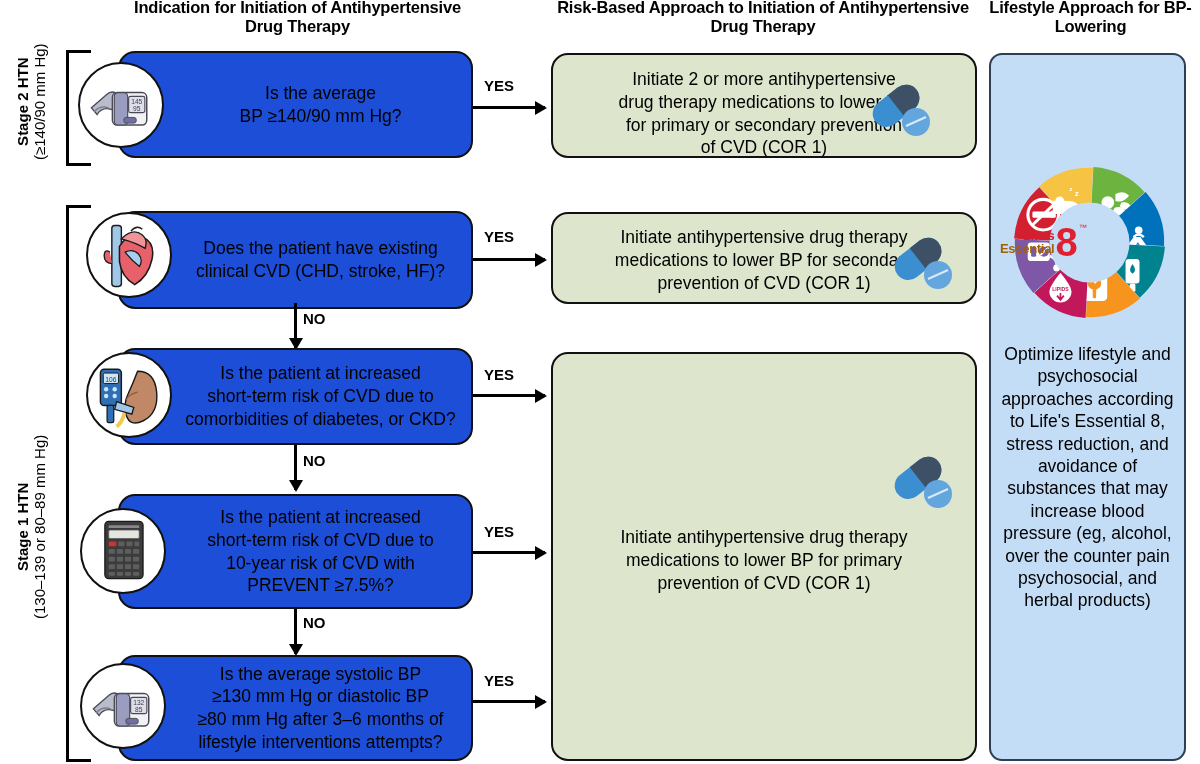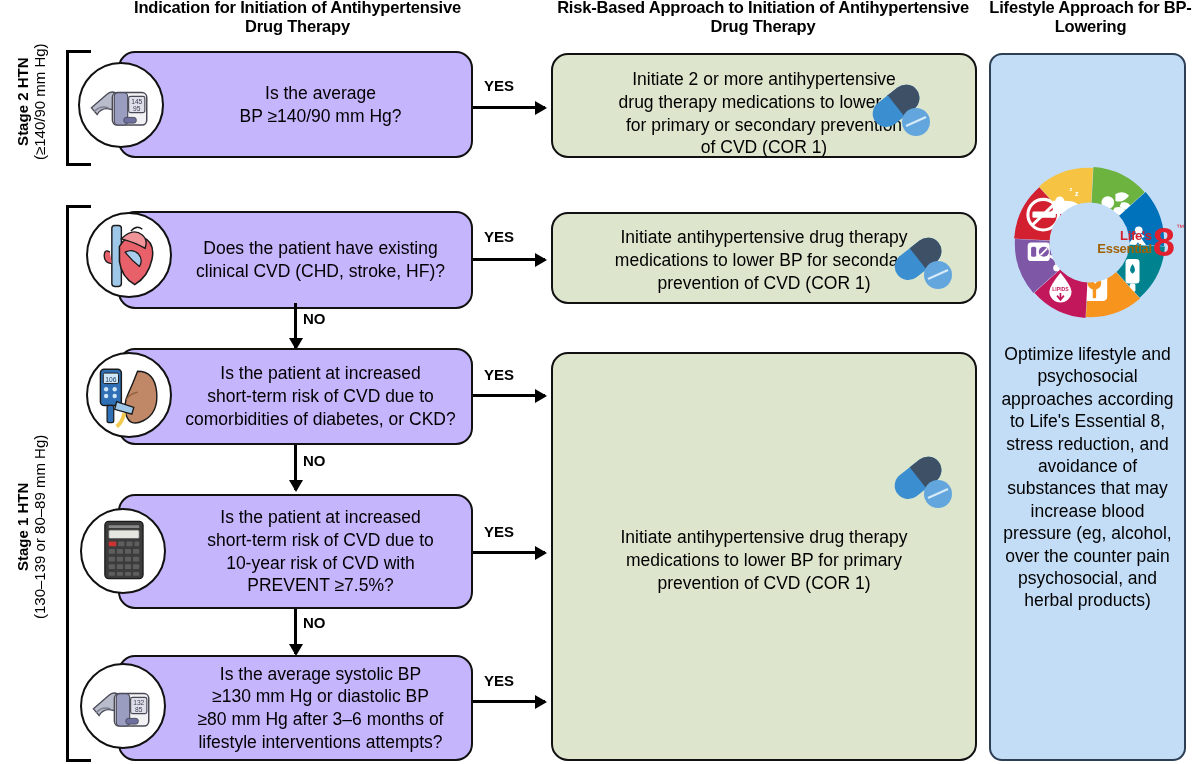--- a/index.html
+++ b/index.html
@@ -30,21 +30,21 @@
   }
   .stage-label .l1{font-weight:bold;display:block;}
   .stage-label .l2{font-weight:normal;display:block;}
 
   
   .bracket{position:absolute;border-left:3.5px solid #000;
            border-top:3.5px solid #000;border-bottom:3.5px solid #000;}
 
   
   .qbox{
-    position:absolute;background:#c4b5fd;border:2px solid #111;
+    position:absolute;background:#1d4ed8;border:2px solid #111;
     border-radius:17px;box-sizing:border-box;
     display:flex;align-items:center;justify-content:center;
   }
   .qbox .qtext{
     text-align:center;font-size:17.5px;line-height:1.30;
     padding-left:58px;padding-right:8px;
   }
   .abox{
     position:absolute;background:#dde5cd;border:2px solid #111;
     border-radius:17px;box-sizing:border-box;
@@ -92,21 +92,21 @@
     white-space:nowrap;
   }
 
   
   .pill-icon{position:absolute;}
 
   
   .le8{position:absolute;}
   .le8-center{
     position:absolute;left:0;top:0;width:100%;height:100%;
-    display:flex;flex-direction:column;align-items:flex-end;
+    display:flex;flex-direction:column;align-items:flex-start;
     justify-content:center;pointer-events:none;
   }
 </style>
 </head>
 <body>
 
 <div class="col-head" id="head-indication">Indication for Initiation of Antihypertensive Drug Therapy</div>
 <div class="col-head" id="head-risk">Risk-Based Approach to Initiation of Antihypertensive Drug Therapy</div>
 <div class="col-head" id="head-lifestyle">Lifestyle Approach for BP-Lowering</div>
 

